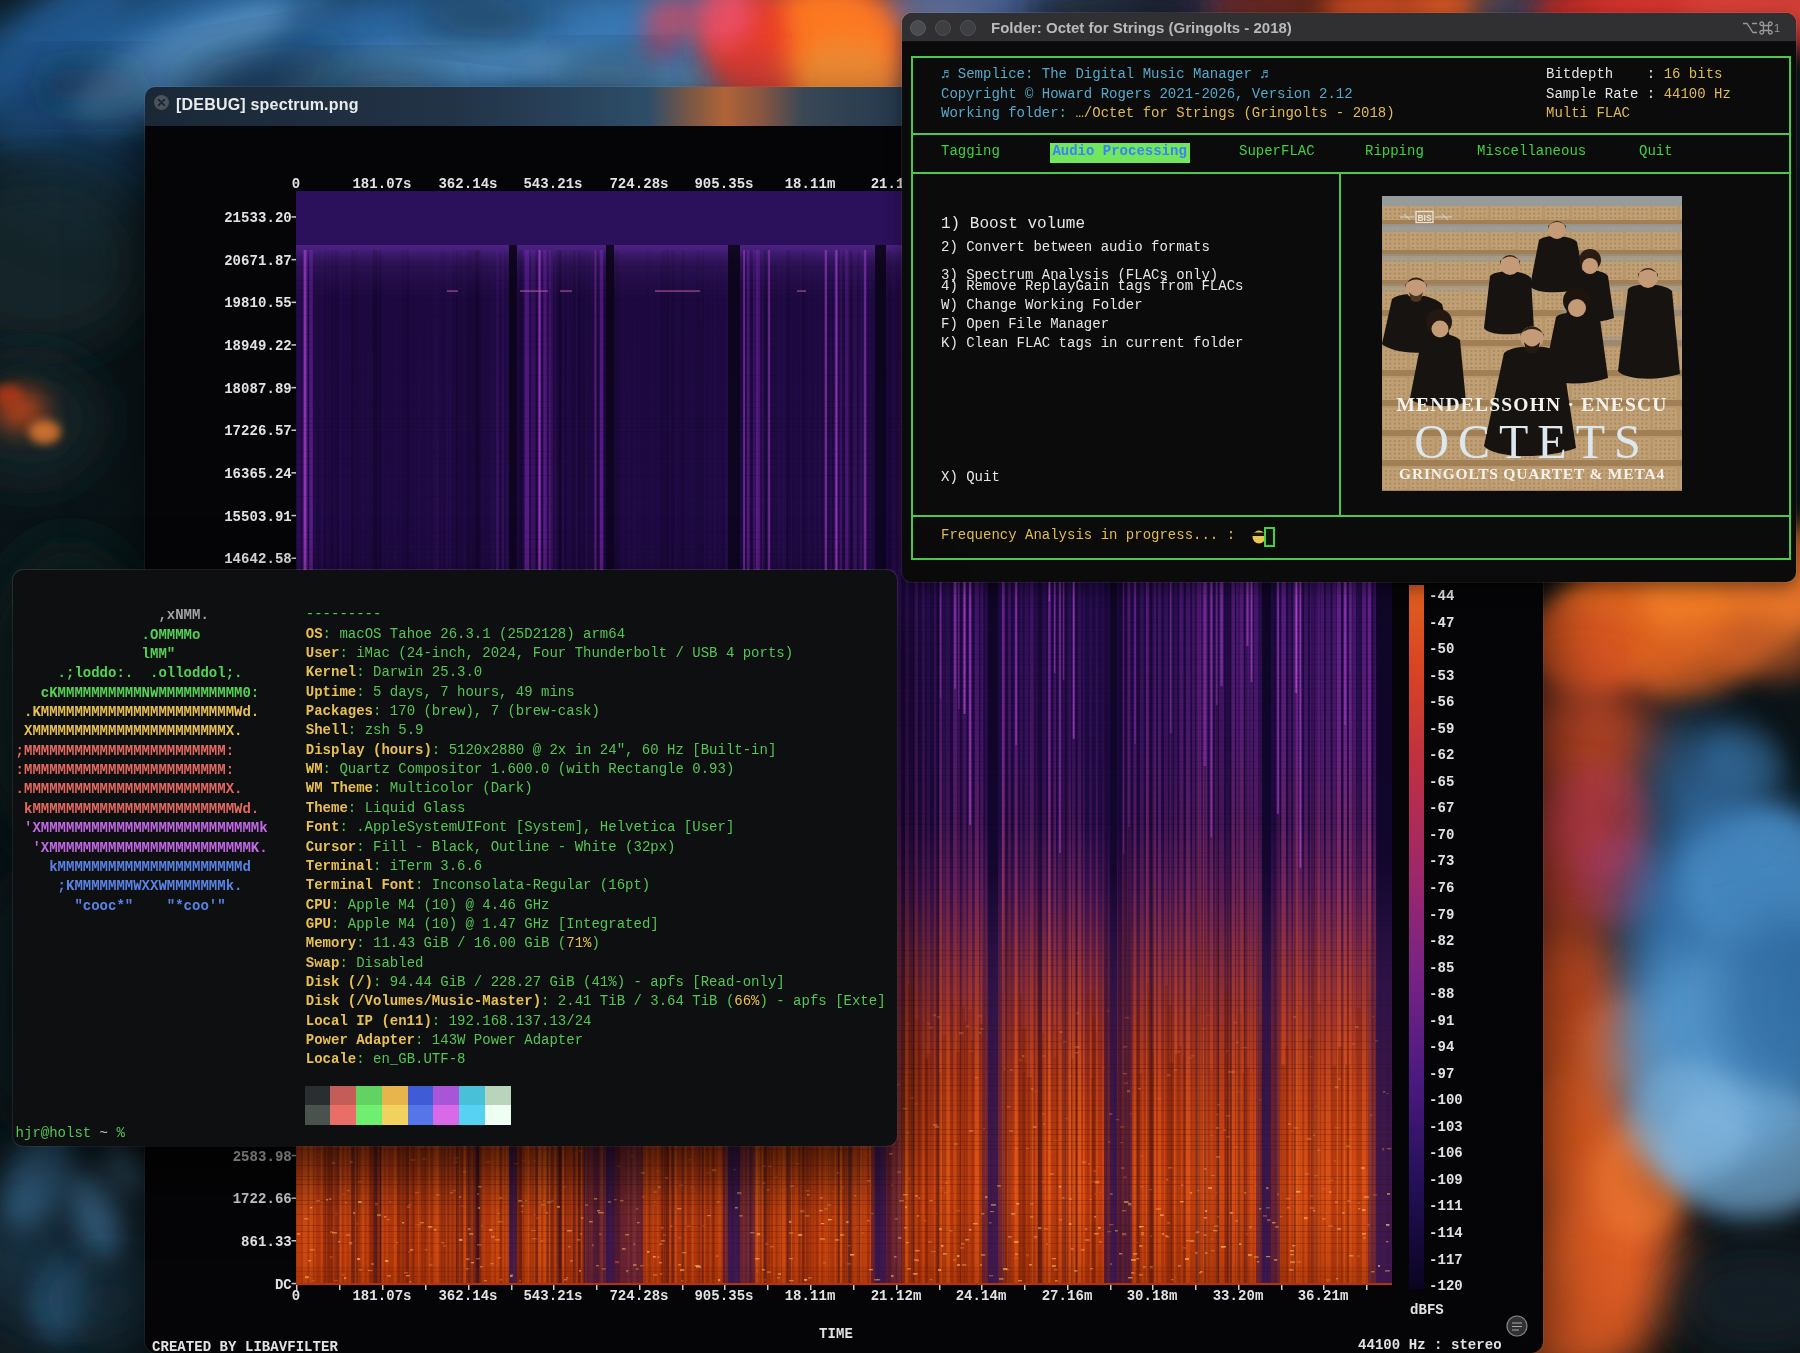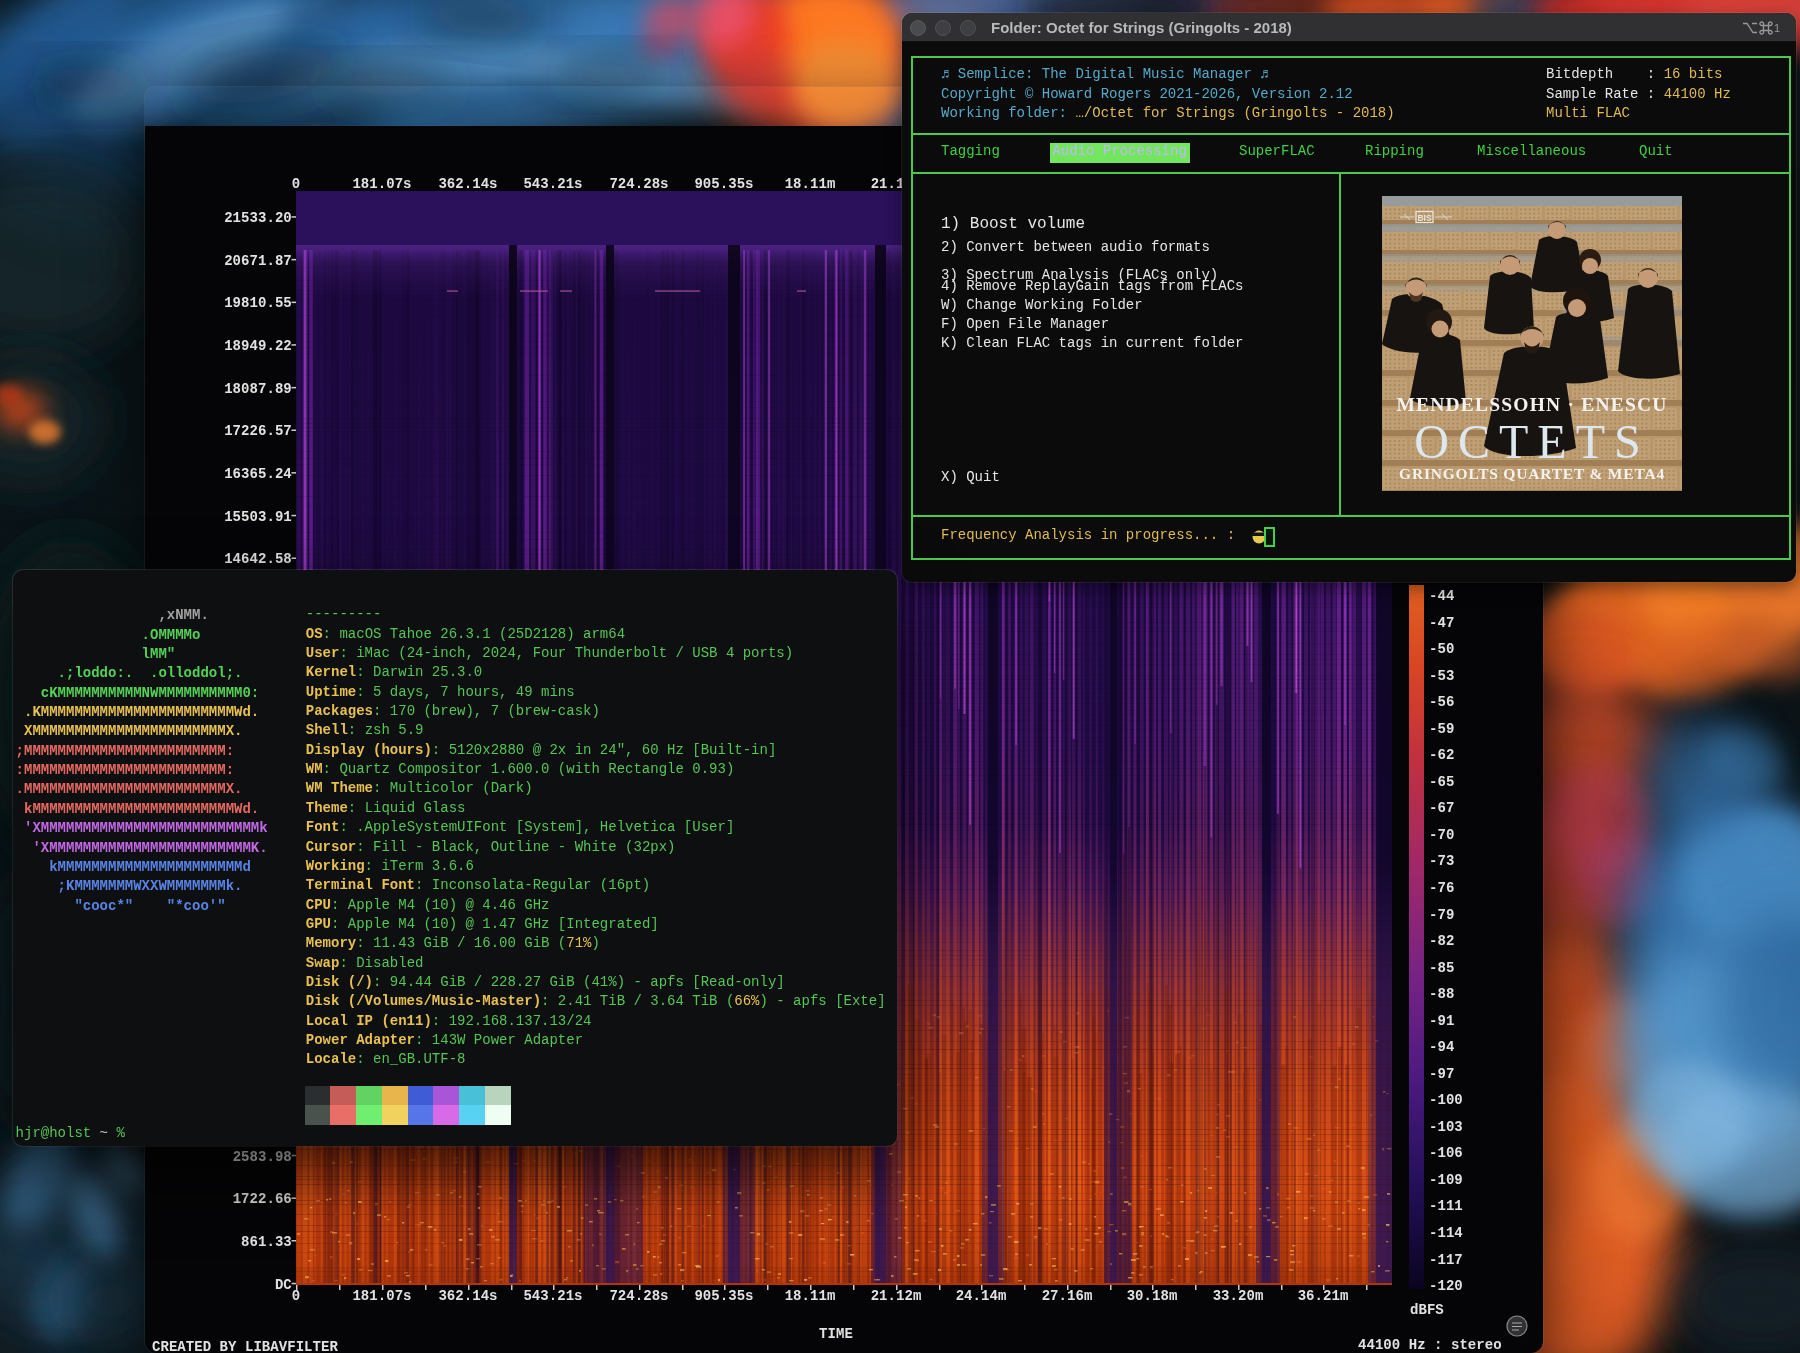--- a/index.html
+++ b/index.html
@@ -105,20 +105,27 @@
     <ellipse cx="1720" cy="1060" rx="105" ry="110" fill="#5a9cd0" opacity="0.8" filter="url(#b30)" transform="rotate(0 1720 1060)"></ellipse>
     <ellipse cx="1760" cy="880" rx="80" ry="70" fill="#4a8cc4" opacity="0.8" filter="url(#b14)" transform="rotate(-15 1760 880)"></ellipse>
     <ellipse cx="1700" cy="780" rx="55" ry="60" fill="#356ea6" opacity="0.7" filter="url(#b30)" transform="rotate(0 1700 780)"></ellipse>
     <ellipse cx="1750" cy="1150" rx="90" ry="70" fill="#78b0dc" opacity="0.7" filter="url(#b14)" transform="rotate(0 1750 1150)"></ellipse>
     <ellipse cx="1690" cy="1120" rx="60" ry="60" fill="#88bce4" opacity="0.55" filter="url(#b14)" transform="rotate(0 1690 1120)"></ellipse>
     <ellipse cx="1790" cy="1000" rx="70" ry="90" fill="#2e6aa0" opacity="0.8" filter="url(#b30)" transform="rotate(0 1790 1000)"></ellipse>
     <ellipse cx="1745" cy="760" rx="40" ry="30" fill="#3a7ab0" opacity="0.5" filter="url(#b14)" transform="rotate(20 1745 760)"></ellipse>
     <ellipse cx="1760" cy="1300" rx="90" ry="60" fill="#13222a" opacity="0.8" filter="url(#b30)" transform="rotate(0 1760 1300)"></ellipse>
   </svg>
 <div style="position:absolute;left:145px;top:87px;width:1398px;height:1266px;border-radius:10px 10px 12px 12px;overflow:hidden;box-shadow:0 30px 70px rgba(0,0,0,.65), 0 0 0 1px rgba(255,255,255,.08)">
+    <div style="position:absolute;left:0;top:0;width:100%;height:39px;background:linear-gradient(90deg,#1a2836 0%,#223346 22%,#28415a 30%,#2e4e68 36%,#7a5844 39%,#b06438 41.5%,#8a5640 44%,#3a4856 47%,#22364a 55%,#1e3040 70%,#192a3a 100%);">
+      <div style="position:absolute;left:9px;top:8px;width:15px;height:15px;border-radius:50%;background:#4a535d"></div>
+      <svg style="position:absolute;left:9px;top:8px" width="15" height="15">
+        <path d="M4.6 4.6 L10.4 10.4 M10.4 4.6 L4.6 10.4" stroke="#1d242b" stroke-width="1.8" stroke-linecap="round"></path>
+      </svg>
+      <div style="position:absolute;left:31px;top:9px;font:bold 16px 'Liberation Sans',sans-serif;color:#e9ebed;letter-spacing:.2px">[DEBUG] spectrum.png</div>
+    </div>
     <div style="position:absolute;left:0;top:39px;width:100%;height:1227px;background:#050507"></div>
     <svg width="1398" height="1266" viewBox="145 87 1398 1266" style="position:absolute;left:0;top:0">
       <defs>
         <linearGradient id="plotg" x1="0" y1="0" x2="0" y2="1">
           <stop offset="0" stop-color="#2b105c"></stop>
           <stop offset="0.054" stop-color="#2b105c"></stop>
           <stop offset="0.065" stop-color="#1d0940"></stop>
           <stop offset="0.40" stop-color="#1e0a42"></stop>
           <stop offset="0.58" stop-color="#1e0942"></stop>
           <stop offset="0.64" stop-color="#38104e"></stop>
@@ -1734,21 +1741,21 @@
     <div style="position:absolute;left:9px;top:502px;width:878px;height:2px;background:#4cc94c"></div>
     <div style="position:absolute;left:437px;top:159px;width:2px;height:343px;background:#4cc94c"></div>
     <div style="position:absolute;left:39px;top:52.4px;font-family:'Liberation Mono',monospace;font-size:14px;line-height:19.3px;white-space:pre"><span style="color:#55aac9;font-weight:normal">♬ Semplice: The Digital Music Manager ♬</span></div>
     <div style="position:absolute;left:39px;top:71.6px;font-family:'Liberation Mono',monospace;font-size:14px;line-height:19.3px;white-space:pre"><span style="color:#55aac9;font-weight:normal">Copyright © Howard Rogers 2021-2026, Version 2.12</span></div>
     <div style="position:absolute;left:39px;top:90.9px;font-family:'Liberation Mono',monospace;font-size:14px;line-height:19.3px;white-space:pre"><span style="color:#55aac9;font-weight:normal">Working folder: </span><span style="color:#e0bb52;font-weight:normal">…/Octet for Strings (Gringolts - 2018)</span></div>
     <div style="position:absolute;left:644px;top:52.4px;font-family:'Liberation Mono',monospace;font-size:14px;line-height:19.3px;white-space:pre"><span style="color:#e6e6e6;font-weight:normal">Bitdepth    : </span><span style="color:#e0bb52;font-weight:normal">16 bits</span></div>
     <div style="position:absolute;left:644px;top:71.6px;font-family:'Liberation Mono',monospace;font-size:14px;line-height:19.3px;white-space:pre"><span style="color:#e6e6e6;font-weight:normal">Sample Rate : </span><span style="color:#e0bb52;font-weight:normal">44100 Hz</span></div>
     <div style="position:absolute;left:644px;top:90.9px;font-family:'Liberation Mono',monospace;font-size:14px;line-height:19.3px;white-space:pre"><span style="color:#e0bb52;font-weight:normal">Multi FLAC</span></div>
     <div style="position:absolute;left:39px;top:129.3px;font-family:'Liberation Mono',monospace;font-size:14px;line-height:19.3px;white-space:pre"><span style="color:#3fd13f;font-weight:normal">Tagging</span></div>
     <div style="position:absolute;left:148px;top:129.5px;width:140px;height:20px;background:#72e65c"></div>
-    <div style="position:absolute;left:150.4000000000001px;top:129.3px;font-family:'Liberation Mono',monospace;font-size:14px;line-height:19.3px;white-space:pre"><span style="color:#c4b5fd;font-weight:normal">Audio Processing</span></div>
+    <div style="position:absolute;left:150.4000000000001px;top:129.3px;font-family:'Liberation Mono',monospace;font-size:14px;line-height:19.3px;white-space:pre"><span style="color:#3b82f6;font-weight:bold">Audio Processing</span></div>
     <div style="position:absolute;left:337px;top:129.3px;font-family:'Liberation Mono',monospace;font-size:14px;line-height:19.3px;white-space:pre"><span style="color:#3fd13f;font-weight:normal">SuperFLAC</span></div>
     <div style="position:absolute;left:463px;top:129.3px;font-family:'Liberation Mono',monospace;font-size:14px;line-height:19.3px;white-space:pre"><span style="color:#3fd13f;font-weight:normal">Ripping</span></div>
     <div style="position:absolute;left:575px;top:129.3px;font-family:'Liberation Mono',monospace;font-size:14px;line-height:19.3px;white-space:pre"><span style="color:#3fd13f;font-weight:normal">Miscellaneous</span></div>
     <div style="position:absolute;left:737px;top:129.3px;font-family:'Liberation Mono',monospace;font-size:14px;line-height:19.3px;white-space:pre"><span style="color:#3fd13f;font-weight:normal">Quit</span></div>
     <div style="position:absolute;left:39px;top:202px;font-family:Liberation Mono, monospace;font-size:16px;line-height:19.3px;white-space:pre"><span style="color:#e6e6e6;font-weight:normal">1) Boost volume</span></div>
     <div style="position:absolute;left:39px;top:225.3px;font-family:'Liberation Mono',monospace;font-size:14px;line-height:19.3px;white-space:pre"><span style="color:#e6e6e6;font-weight:normal">2) Convert between audio formats</span></div>
     <div style="position:absolute;left:39px;top:253px;font-family:'Liberation Mono',monospace;font-size:14px;line-height:19.3px;white-space:pre"><span style="color:#e6e6e6;font-weight:normal">3) Spectrum Analysis (FLACs only)</span></div>
     <div style="position:absolute;left:39px;top:263.8px;font-family:'Liberation Mono',monospace;font-size:14px;line-height:19.3px;white-space:pre"><span style="color:#e6e6e6;font-weight:normal">4) Remove ReplayGain tags from FLACs</span></div>
     <div style="position:absolute;left:39px;top:283.0px;font-family:'Liberation Mono',monospace;font-size:14px;line-height:19.3px;white-space:pre"><span style="color:#e6e6e6;font-weight:normal">W) Change Working Folder</span></div>
     <div style="position:absolute;left:39px;top:302.2px;font-family:'Liberation Mono',monospace;font-size:14px;line-height:19.3px;white-space:pre"><span style="color:#e6e6e6;font-weight:normal">F) Open File Manager</span></div>
@@ -1868,21 +1875,21 @@
 <span style="color:#e8c050;font-weight:bold">Kernel</span><span style="color:#55c555;font-weight:normal">: </span><span style="color:#55c555;font-weight:normal">Darwin 25.3.0</span>
 <span style="color:#e8c050;font-weight:bold">Uptime</span><span style="color:#55c555;font-weight:normal">: </span><span style="color:#55c555;font-weight:normal">5 days, 7 hours, 49 mins</span>
 <span style="color:#e8c050;font-weight:bold">Packages</span><span style="color:#55c555;font-weight:normal">: </span><span style="color:#55c555;font-weight:normal">170 (brew), 7 (brew-cask)</span>
 <span style="color:#e8c050;font-weight:bold">Shell</span><span style="color:#55c555;font-weight:normal">: </span><span style="color:#55c555;font-weight:normal">zsh 5.9</span>
 <span style="color:#e8c050;font-weight:bold">Display (hours)</span><span style="color:#55c555;font-weight:normal">: </span><span style="color:#55c555;font-weight:normal">5120x2880 @ 2x in 24", 60 Hz [Built-in]</span>
 <span style="color:#e8c050;font-weight:bold">WM</span><span style="color:#55c555;font-weight:normal">: </span><span style="color:#55c555;font-weight:normal">Quartz Compositor 1.600.0 (with Rectangle 0.93)</span>
 <span style="color:#e8c050;font-weight:bold">WM Theme</span><span style="color:#55c555;font-weight:normal">: </span><span style="color:#55c555;font-weight:normal">Multicolor (Dark)</span>
 <span style="color:#e8c050;font-weight:bold">Theme</span><span style="color:#55c555;font-weight:normal">: </span><span style="color:#55c555;font-weight:normal">Liquid Glass</span>
 <span style="color:#e8c050;font-weight:bold">Font</span><span style="color:#55c555;font-weight:normal">: </span><span style="color:#55c555;font-weight:normal">.AppleSystemUIFont [System], Helvetica [User]</span>
 <span style="color:#e8c050;font-weight:bold">Cursor</span><span style="color:#55c555;font-weight:normal">: </span><span style="color:#55c555;font-weight:normal">Fill - Black, Outline - White (32px)</span>
-<span style="color:#e8c050;font-weight:bold">Working</span><span style="color:#55c555;font-weight:normal">: </span><span style="color:#55c555;font-weight:normal">iTerm 3.6.6</span>
+<span style="color:#e8c050;font-weight:bold">Terminal</span><span style="color:#55c555;font-weight:normal">: </span><span style="color:#55c555;font-weight:normal">iTerm 3.6.6</span>
 <span style="color:#e8c050;font-weight:bold">Terminal Font</span><span style="color:#55c555;font-weight:normal">: </span><span style="color:#55c555;font-weight:normal">Inconsolata-Regular (16pt)</span>
 <span style="color:#e8c050;font-weight:bold">CPU</span><span style="color:#55c555;font-weight:normal">: </span><span style="color:#55c555;font-weight:normal">Apple M4 (10) @ 4.46 GHz</span>
 <span style="color:#e8c050;font-weight:bold">GPU</span><span style="color:#55c555;font-weight:normal">: </span><span style="color:#55c555;font-weight:normal">Apple M4 (10) @ 1.47 GHz [Integrated]</span>
 <span style="color:#e8c050;font-weight:bold">Memory</span><span style="color:#55c555;font-weight:normal">: </span><span style="color:#55c555;font-weight:normal">11.43 GiB / 16.00 GiB (</span><span style="color:#e8c050;font-weight:normal">71%</span><span style="color:#55c555;font-weight:normal">)</span>
 <span style="color:#e8c050;font-weight:bold">Swap</span><span style="color:#55c555;font-weight:normal">: </span><span style="color:#55c555;font-weight:normal">Disabled</span>
 <span style="color:#e8c050;font-weight:bold">Disk (/)</span><span style="color:#55c555;font-weight:normal">: </span><span style="color:#55c555;font-weight:normal">94.44 GiB / 228.27 GiB (41%) - apfs [Read-only]</span>
 <span style="color:#e8c050;font-weight:bold">Disk (/Volumes/Music-Master)</span><span style="color:#55c555;font-weight:normal">: </span><span style="color:#55c555;font-weight:normal">2.41 TiB / 3.64 TiB (</span><span style="color:#e8c050;font-weight:normal">66%</span><span style="color:#55c555;font-weight:normal">) - apfs [Exte]</span>
 <span style="color:#e8c050;font-weight:bold">Local IP (en11)</span><span style="color:#55c555;font-weight:normal">: </span><span style="color:#55c555;font-weight:normal">192.168.137.13/24</span>
 <span style="color:#e8c050;font-weight:bold">Power Adapter</span><span style="color:#55c555;font-weight:normal">: </span><span style="color:#55c555;font-weight:normal">143W Power Adapter</span>
 <span style="color:#e8c050;font-weight:bold">Locale</span><span style="color:#55c555;font-weight:normal">: </span><span style="color:#55c555;font-weight:normal">en_GB.UTF-8</span></pre>

